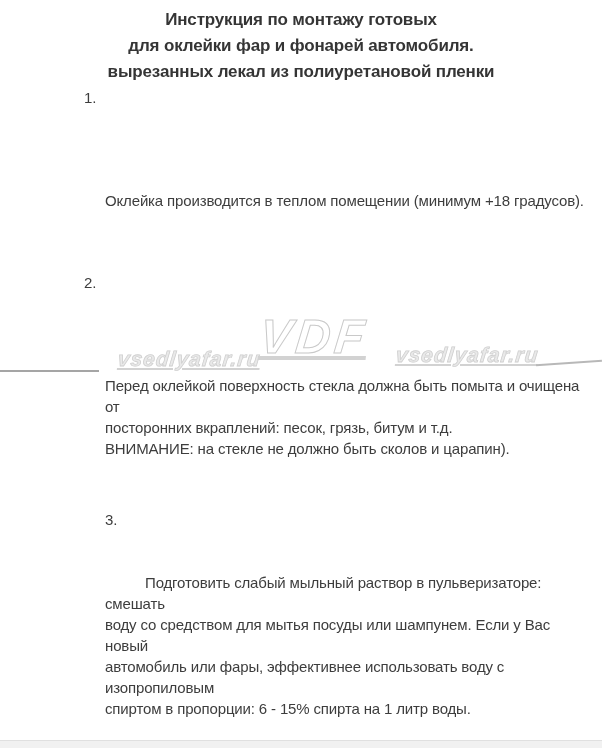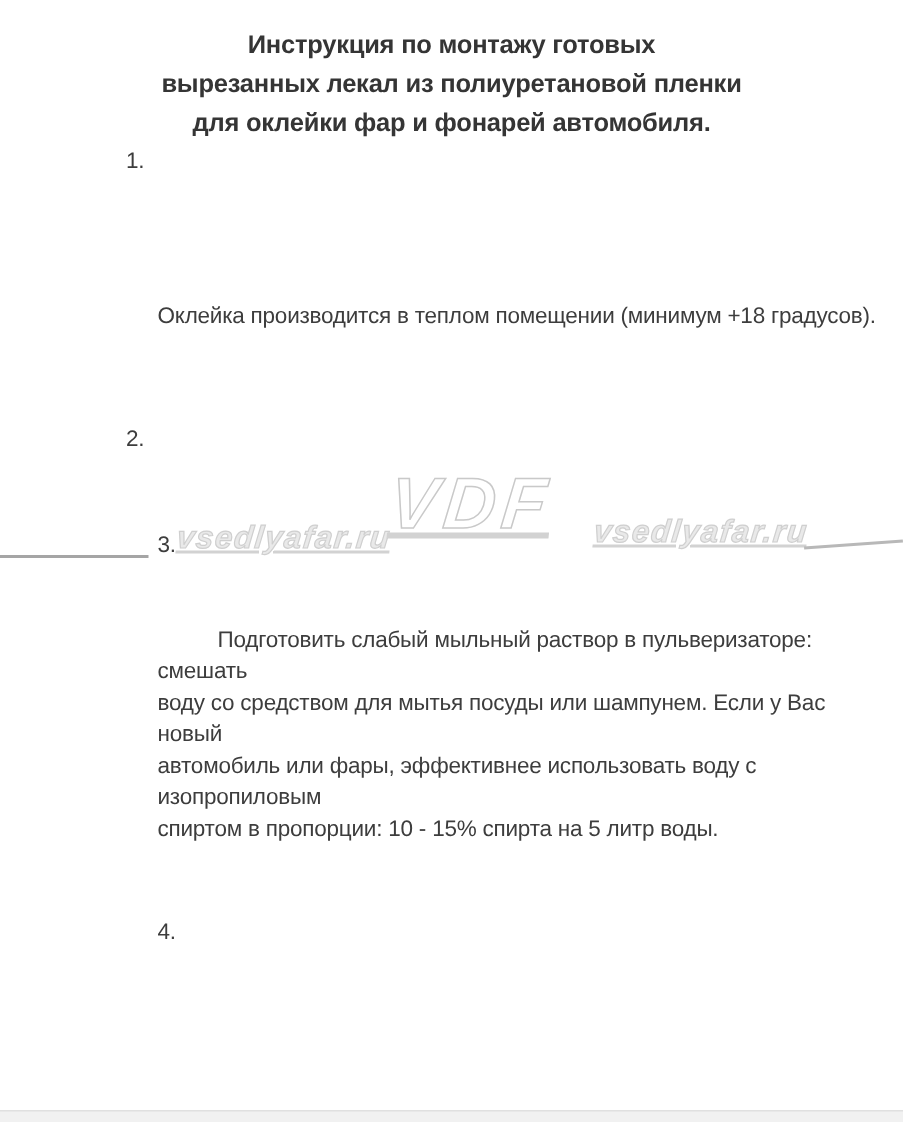--- a/index.html
+++ b/index.html
@@ -16,21 +16,21 @@
     font-size: 15px;
     line-height: 21px;
     color: #3d3d3d;
     letter-spacing: -0.15px;
   }
   .content {
     position: relative;
     z-index: 1;
   }
   .doc-title {
-    padding-top: 17px;
+    padding-top: 7px;
     margin-bottom: 2px;
     text-align: center;
     font-weight: bold;
     font-size: 17px;
     line-height: 26px;
     color: #353535;
   }
   .item {
     position: relative;
     white-space: pre-wrap;
@@ -118,39 +118,42 @@
   <span class="wm-text wm-site-left">vsedlyafar.ru</span>
   <span class="wm-text wm-logo">VDF</span>
   <span class="wm-text wm-site-right">vsedlyafar.ru</span>
   <div class="wm-line-right"></div>
 </div>
 
 <div class="content">
 
   <div class="doc-title">
     <div>Инструкция по монтажу готовых</div>
+    <div>для оклейки фар и фонарей автомобиля.</div>
     <div>вырезанных лекал из полиуретановой пленки</div>
-    <div>для оклейки фар и фонарей автомобиля.</div>
   </div>
 
   <div class="item list" id="item-1">
     <span class="num">1.</span>
     <div class="text">Оклейка производится в теплом помещении (минимум +18 градусов).</div>
   </div>
 
   <div class="item list" id="item-2">
     <span class="num">2.</span>
+    <div class="text">Перед оклейкой поверхность стекла должна быть помыта и очищена от
+посторонних вкраплений: песок, грязь, битум и т.д.
+ВНИМАНИЕ: на стекле не должно быть сколов и царапин).</div>
   </div>
 
   <div class="item para" id="item-3">
     <span class="num">3.</span>
     <div class="text">Подготовить слабый мыльный раствор в пульверизаторе: смешать
 воду со средством для мытья посуды или шампунем. Если у Вас новый
 автомобиль или фары, эффективнее использовать воду с изопропиловым
-спиртом в пропорции: 10 - 15% спирта на 5 литр воды.</div>
+спиртом в пропорции: 6 - 15% спирта на 1 литр воды.</div>
   </div>
 
   <div class="item para" id="item-4">
     <span class="num">4.</span>
     
   </div>
 
 </div>
 
 <div class="page-edge"></div>

